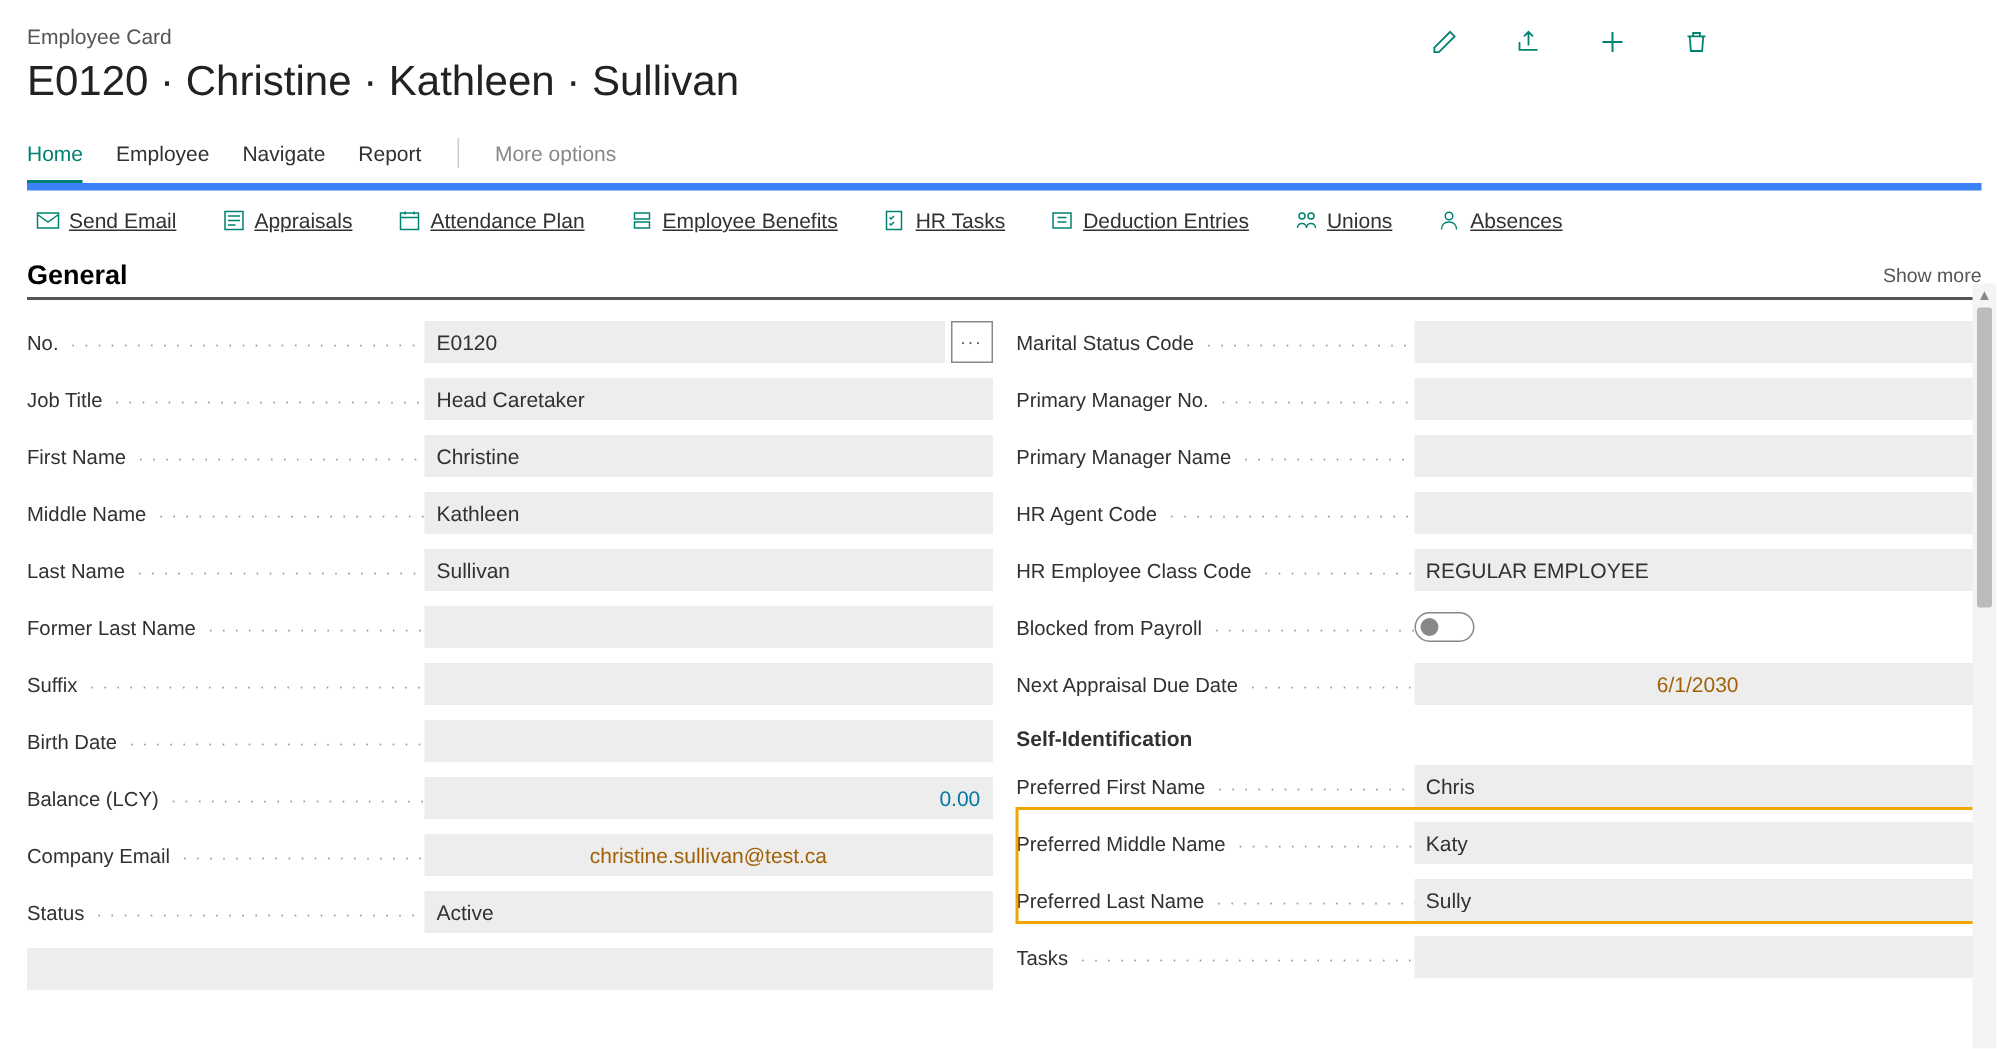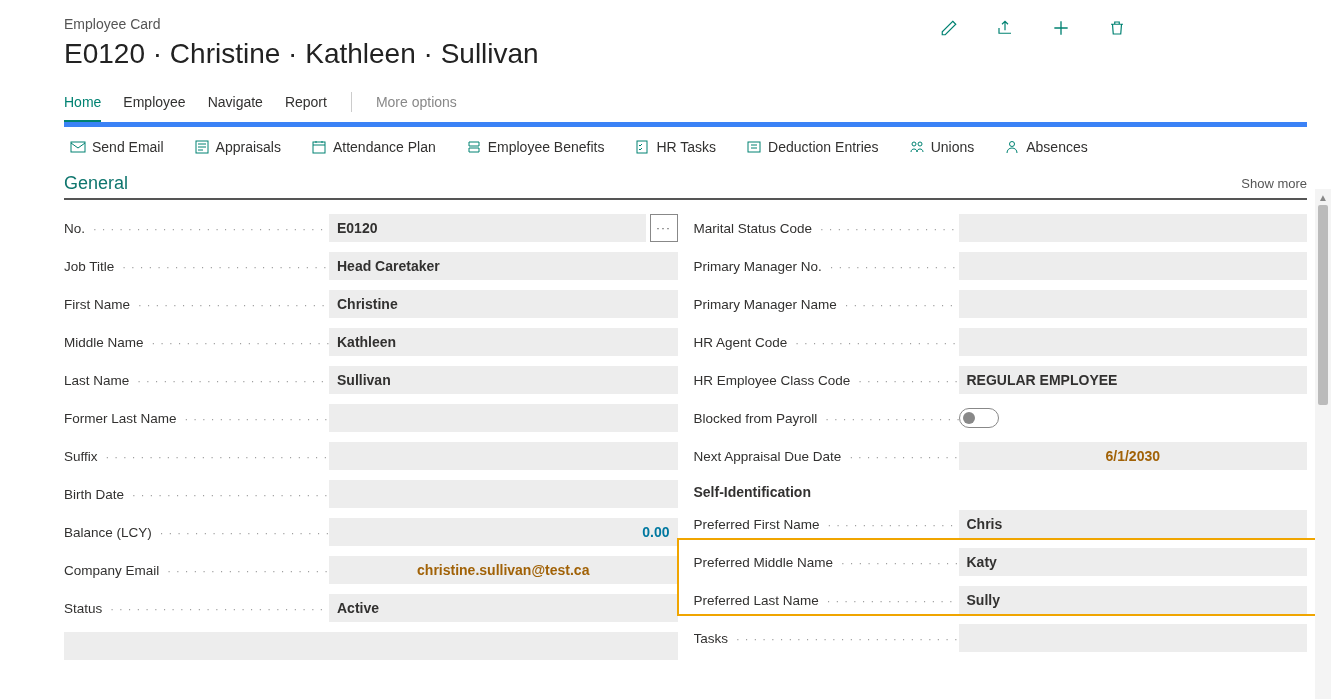--- a/index.html
+++ b/index.html
@@ -7,22 +7,21 @@
   font-family: "Segoe UI", Arial, sans-serif;
   font-size: 14px;
   color: #323130;
   background: #fff;
   width: 1331px;
   height: 699px;
   overflow: hidden;
   position: relative;
 }
 .container {
-  padding: 16px 24px 0 18px;
-  margin-left: 46px;
+  padding: 16px 10px 0 18px;
 }
 .breadcrumb {
   font-size: 14px;
   color: #555;
   margin-bottom: 6px;
 }
 .header-row {
   display: flex;
   justify-content: space-between;
   align-items: flex-start;
@@ -82,34 +81,35 @@
   padding: 12px 6px;
   align-items: center;
 }
 .cmd {
   display: flex;
   align-items: center;
   gap: 6px;
   cursor: pointer;
   font-size: 14px;
   color: #323130;
+  text-decoration: underline;
 }
 .cmd svg { width: 16px; height: 16px; }
 .section-head {
   display: flex;
   justify-content: space-between;
   align-items: center;
   border-bottom: 2px solid #555;
   padding-bottom: 4px;
   margin-top: 6px;
 }
 .section-title {
   font-size: 18px;
-  font-weight: 400;
-  color: #0f766e;
+  font-weight: 700;
+  color: #000000;
 }
 .show-more {
   font-size: 13px;
   color: #555;
   cursor: pointer;
 }
 .form-grid {
   display: flex;
   gap: 16px;
   margin-top: 14px;
@@ -143,21 +143,20 @@
 }
 .field-input {
   flex: 1;
   height: 28px;
   background: #ededed;
   border: none;
   padding: 0 8px;
   font-size: 14px;
   color: #323130;
   font-family: inherit;
-  font-weight: bold;
 }
 .field-input.link { color: #a16207; text-align: center; }
 .field-input.balance { text-align: right; color: #0078a0; }
 .assist-btn {
   width: 28px;
   height: 28px;
   border: 1px solid #888;
   background: #fff;
   margin-left: 4px;
   display: flex;

